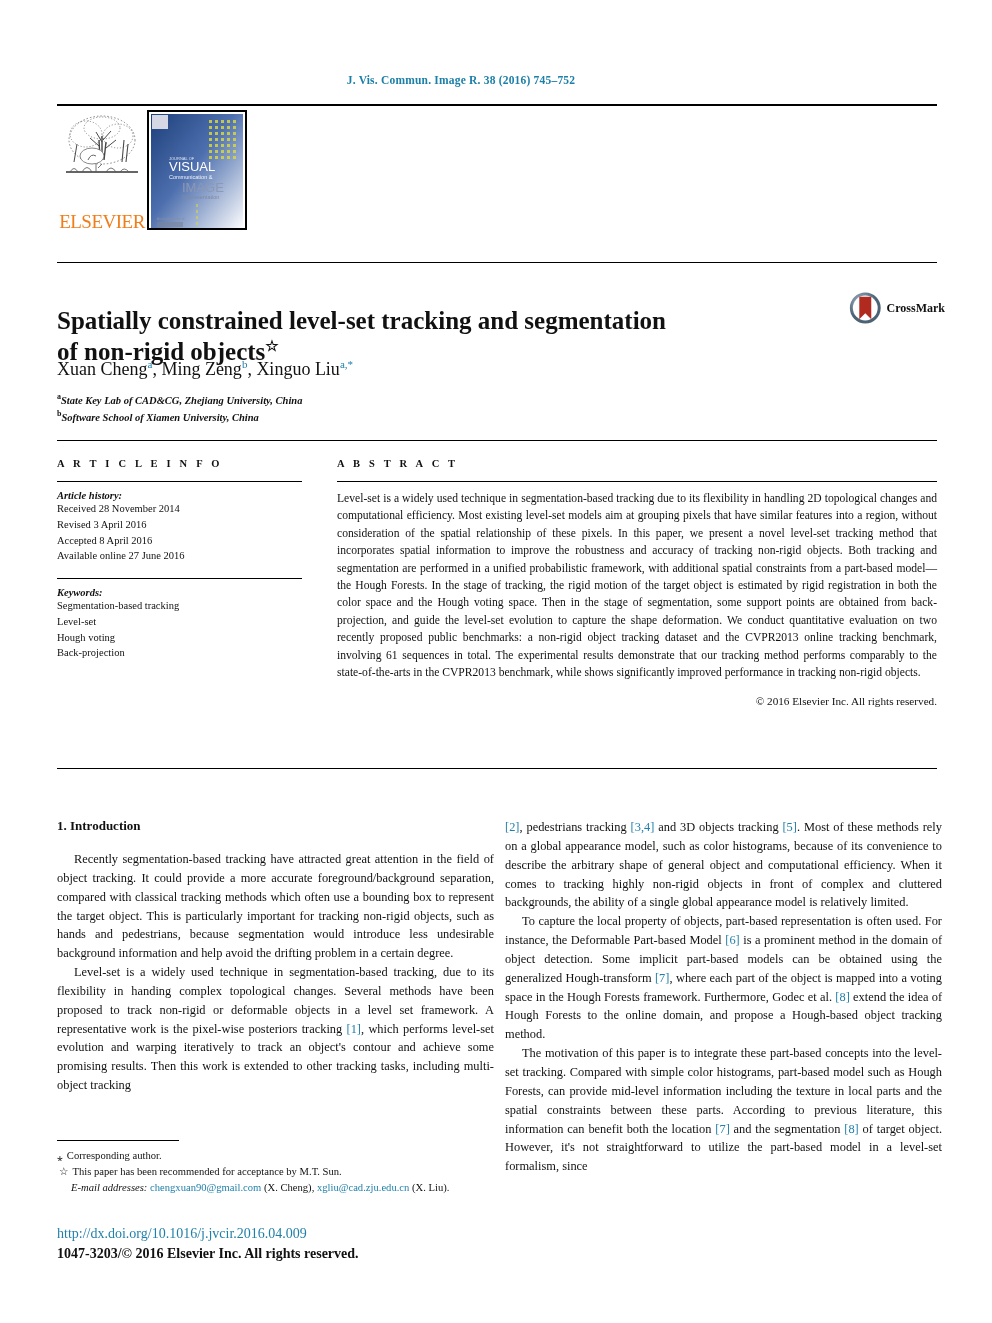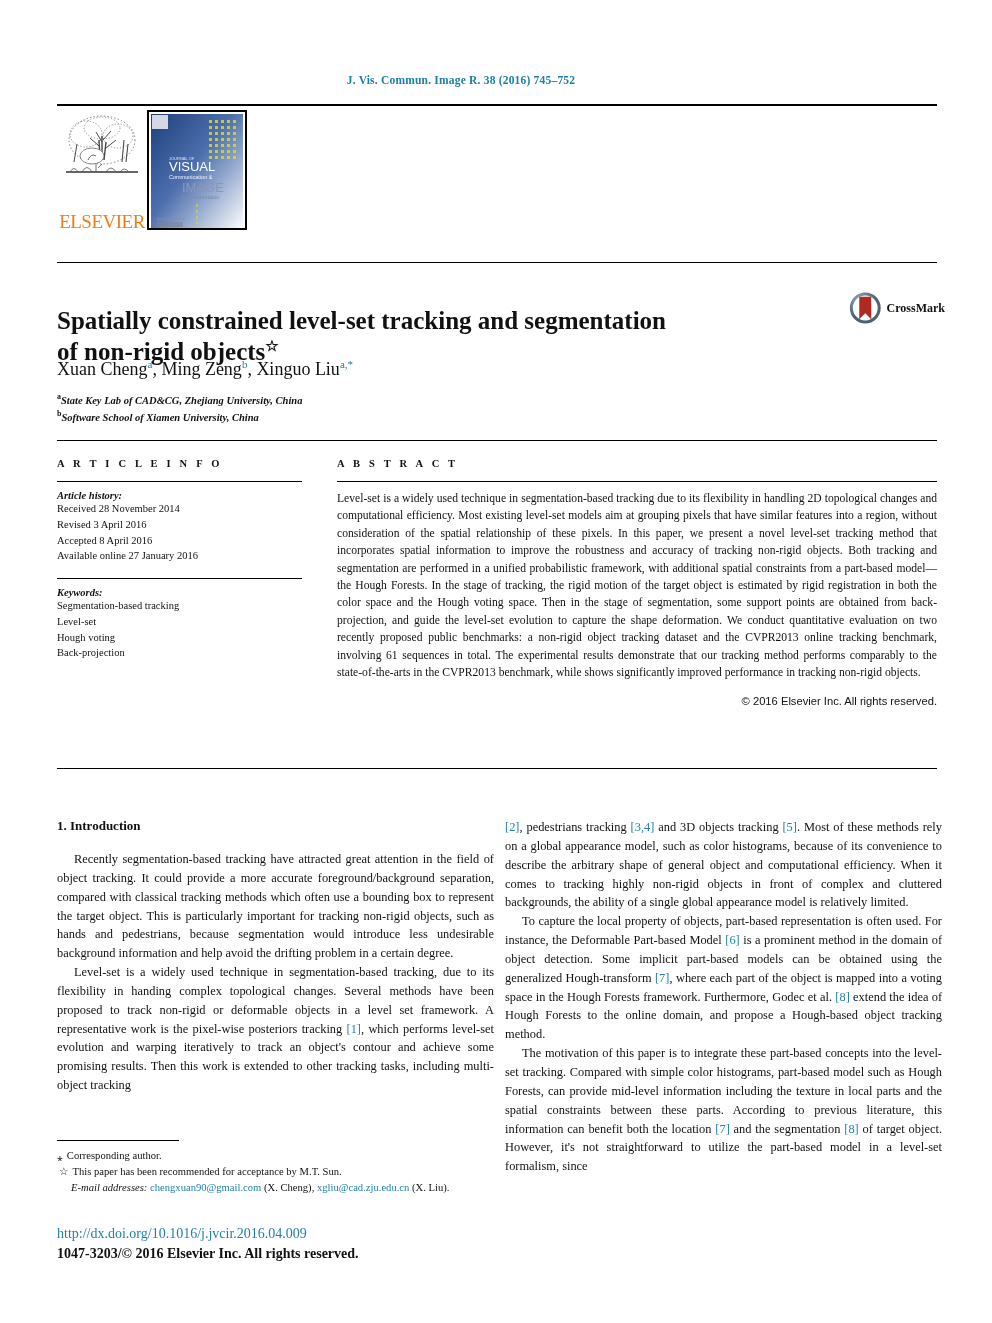--- a/index.html
+++ b/index.html
@@ -217,21 +217,21 @@
   .abstract-body {
     font-family: "Liberation Serif", serif;
     font-size: 11.6px;
     line-height: 1.5;
     text-align: justify;
     color: #111;
   }
   .copyright-line {
     margin-top: 14px;
     text-align: right;
-    font-family: Liberation Sans, sans-serif;
+    font-family: Liberation Serif, serif;
     font-size: 11.2px;
     color: #111;
   }
 
   
   .body-left {
     position: absolute;
     left: 57px; top: 818px;
     width: 437px;
   }
@@ -420,21 +420,21 @@
   <div class="band-rule-top"></div>
 
   <div class="info-col">
     <div class="sec-head">A R T I C L E   I N F O</div>
     <div class="sec-underline"></div>
     <div class="info-group">
       <div class="info-label">Article history:</div>
       <div class="info-line">Received 28 November 2014</div>
       <div class="info-line">Revised 3 April 2016</div>
       <div class="info-line">Accepted 8 April 2016</div>
-      <div class="info-line">Available online 27 January 2016</div>
+      <div class="info-line">Available online 27 June 2016</div>
     </div>
     <div class="kw-rule"></div>
     <div class="info-group">
       <div class="info-label">Keywords:</div>
       <div class="info-line">Segmentation-based tracking</div>
       <div class="info-line">Level-set</div>
       <div class="info-line">Hough voting</div>
       <div class="info-line">Back-projection</div>
     </div>
   </div>

